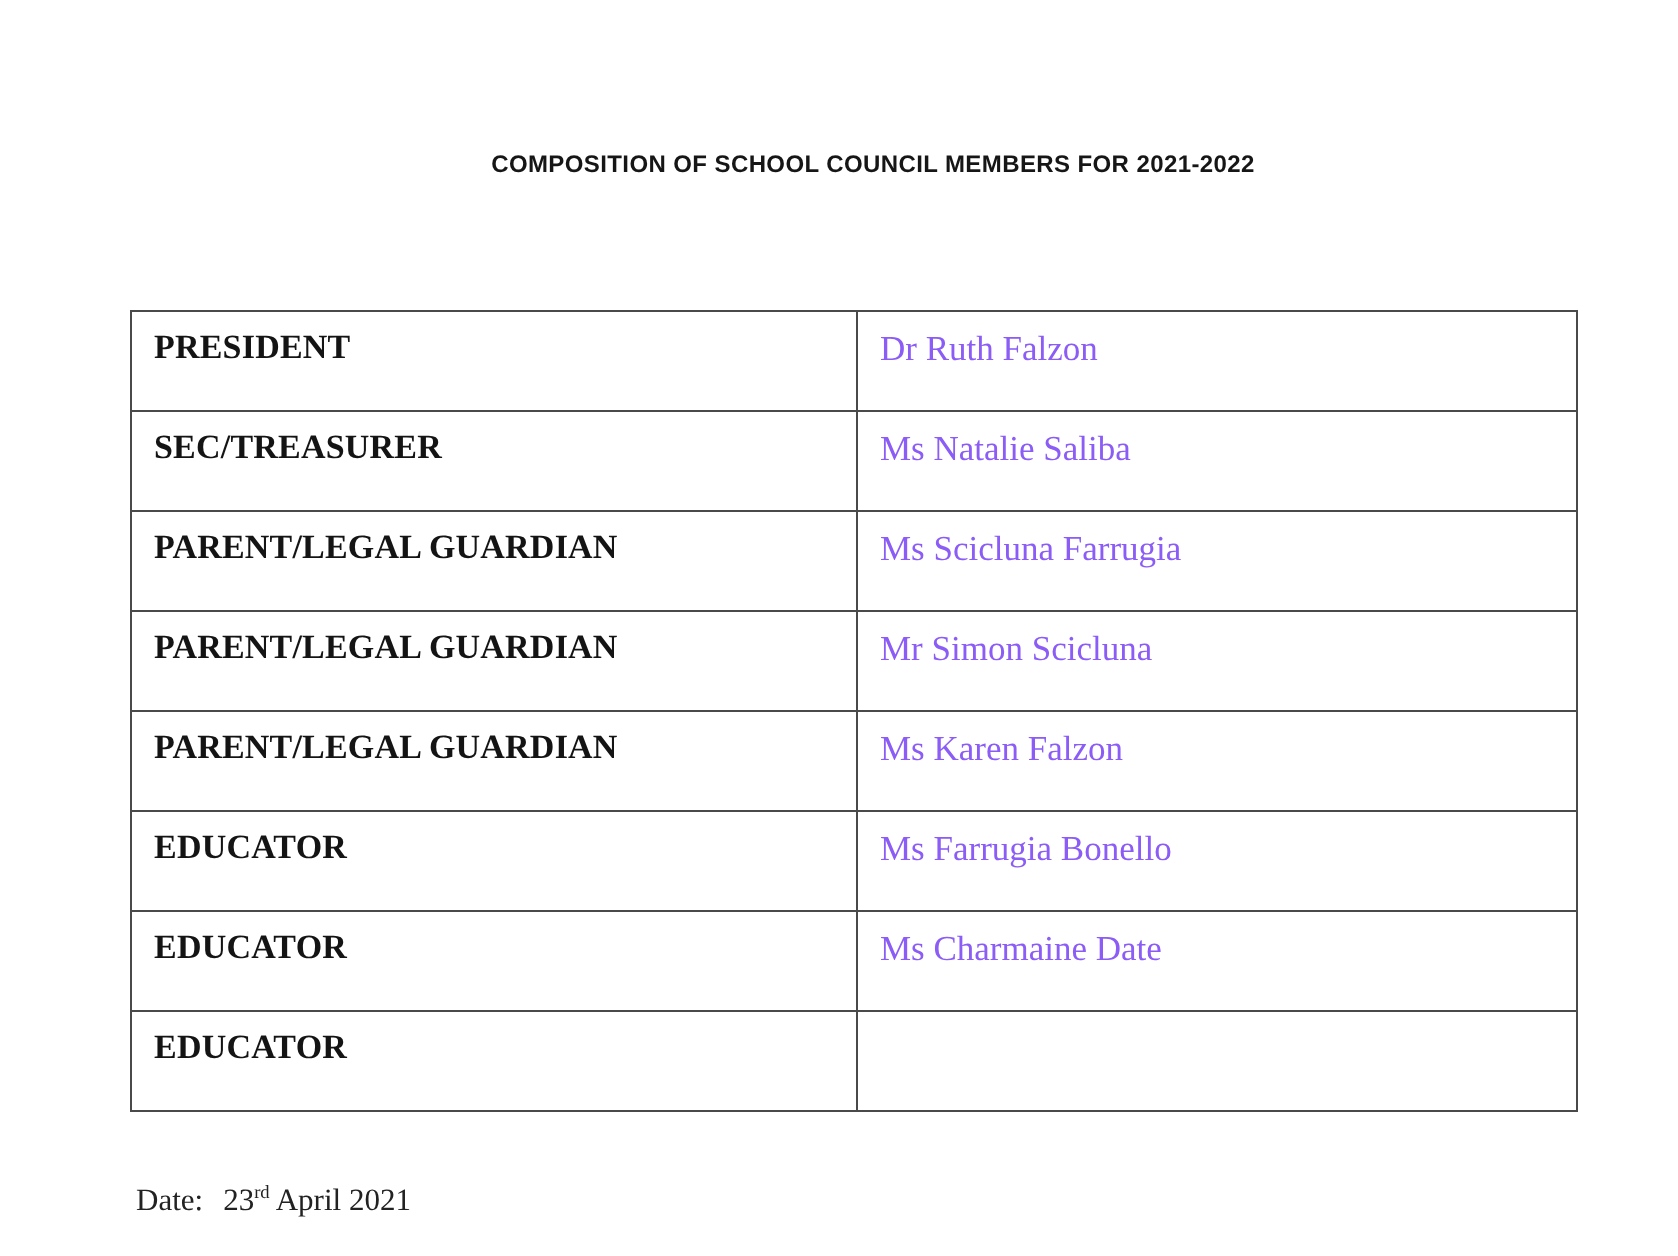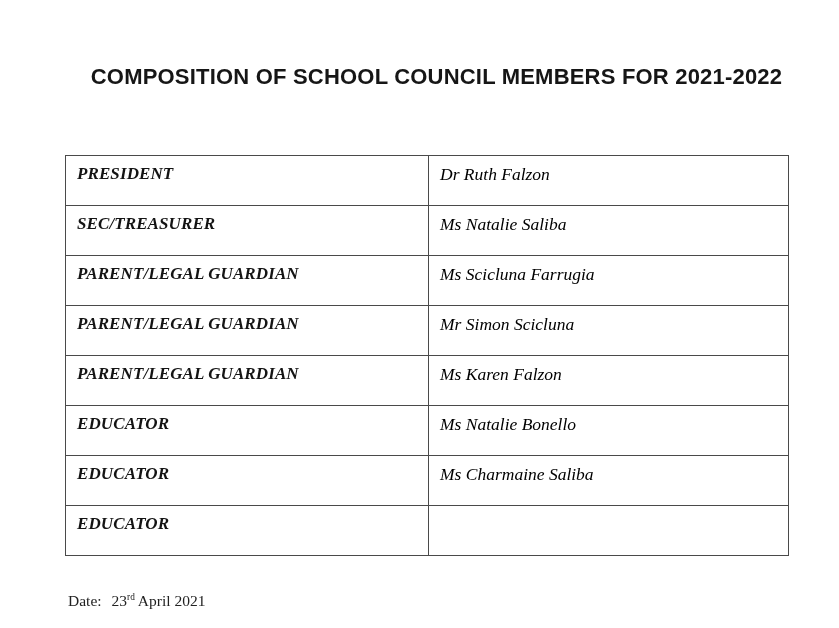--- a/index.html
+++ b/index.html
@@ -13,37 +13,36 @@
     overflow: hidden;
     background: #ffffff;
     font-family: "Liberation Serif", serif;
     color: #1f1f1f;
   }
   .doc-title {
     position: absolute;
     top: 59px;
     left: 34px;
     right: 0;
-    margin: 5px;
+    margin: 16px;
     text-align: center;
     font-family: "Liberation Sans", sans-serif;
-    font-size: 22px;
+    font-size: 12px;
     font-weight: bold;
     letter-spacing: 0.2px;
     color: #161616;
   }
   .council-table {
     position: absolute;
     left: 65px;
     top: 155px;
     width: 722px;
     border: 1px solid #4a4a4a;
     border-bottom: none;
     background: #ffffff;
-    font-style: italic;
   }
   .council-row {
     display: flex;
     height: 50px;
     box-sizing: border-box;
     border-bottom: 1px solid #4a4a4a;
   }
   .cell {
     box-sizing: border-box;
     padding: 8px 10px 0 11px;
@@ -54,21 +53,21 @@
     width: 363px;
     font-weight: bold;
     font-size: 17px;
     letter-spacing: 0.1px;
     border-right: 1px solid #4a4a4a;
     color: #141414;
   }
   .cell.name {
     flex: 1;
     font-size: 17.5px;
-    color: #000000;
+    color: #8b5cf6;
   }
   .date-line {
     position: absolute;
     left: 68px;
     top: 592px;
     font-size: 15.5px;
     color: #222222;
   }
   .date-line .date-value {
     margin-left: 10px;
@@ -107,26 +106,26 @@
       <div class="cell name">Mr Simon Scicluna</div>
     </div>
 
     <div class="council-row">
       <div class="cell role">PARENT/LEGAL GUARDIAN</div>
       <div class="cell name">Ms Karen Falzon</div>
     </div>
 
     <div class="council-row">
       <div class="cell role">EDUCATOR</div>
-      <div class="cell name">Ms Natalie Bonello</div>
+      <div class="cell name">Ms Farrugia Bonello</div>
     </div>
 
     <div class="council-row">
       <div class="cell role">EDUCATOR</div>
-      <div class="cell name">Ms Charmaine Saliba</div>
+      <div class="cell name">Ms Charmaine Date</div>
     </div>
 
     <div class="council-row">
       <div class="cell role">EDUCATOR</div>
     </div>
   </div>
 
   <div class="date-line">
     <span>Date:</span><span class="date-value"><span>23</span><sup>rd</sup><span> April 2021</span></span>
   </div>

